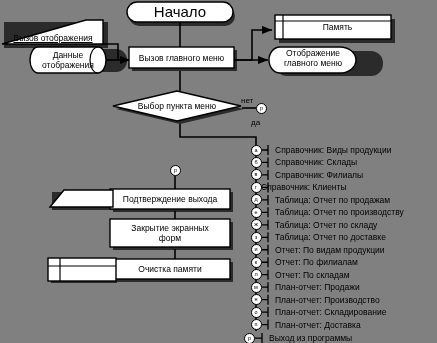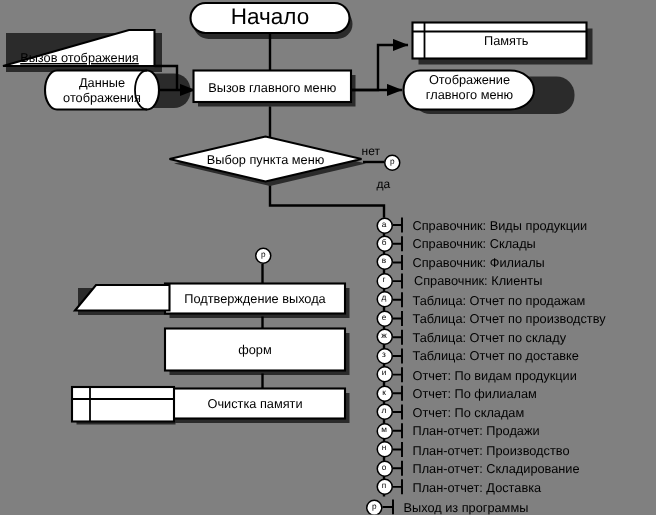--- a/index.html
+++ b/index.html
@@ -171,20 +171,21 @@
 
 <div class="node" style="left:122px;top:100px;width:110px;height:12px;background:transparent;border:none;">
   <span>Выбор пункта меню</span>
 </div>
 
 <div class="node" style="left:110px;top:189px;width:120px;height:20px;background:transparent;border:none;">
   <span>Подтверждение выхода</span>
 </div>
 
 <div class="node" style="left:110px;top:219px;width:120px;height:28px;background:transparent;border:none;flex-direction:column;">
+  <span>Закрытие экранных</span>
   <span>форм</span>
 </div>
 
 <div class="node" style="left:110px;top:259px;width:120px;height:20px;background:transparent;border:none;">
   <span>Очистка памяти</span>
 </div>
 
 <span class="lbl" style="left:241px;top:96px;">нет</span>
 <span class="lbl" style="left:235px;top:118px;margin-left:16px;">да</span>
 
@@ -192,21 +193,21 @@
 <div class="conn" style="left:170px;top:165px;">р</div>
 
 <div id="menu-list">
     <div class="conn" style="left: 250.5px; top: 144.5px;">а</div>
     <span class="item-text" style="left: 275px; top: 145px;">Справочник: Виды продукции</span>
     <div class="conn" style="left: 250.5px; top: 156.97px;">б</div>
     <span class="item-text" style="left: 275px; top: 157.47px;">Справочник: Склады</span>
     <div class="conn" style="left: 250.5px; top: 169.44px;">в</div>
     <span class="item-text" style="left: 275px; top: 169.94px;">Справочник: Филиалы</span>
     <div class="conn" style="left: 250.5px; top: 181.91px;">г</div>
-    <span class="item-text" style="left: 276px; top: 182.41px;">Справочник: Клиенты</span>
+    <span class="item-text" style="left: 261px; top: 182.41px;">Справочник: Клиенты</span>
     <div class="conn" style="left: 250.5px; top: 194.38px;">д</div>
     <span class="item-text" style="left: 275px; top: 194.88px;">Таблица: Отчет по продажам</span>
     <div class="conn" style="left: 250.5px; top: 206.85px;">е</div>
     <span class="item-text" style="left: 275px; top: 207.35px;">Таблица: Отчет по производству</span>
     <div class="conn" style="left: 250.5px; top: 219.32px;">ж</div>
     <span class="item-text" style="left: 275px; top: 219.82px;">Таблица: Отчет по складу</span>
     <div class="conn" style="left: 250.5px; top: 231.79px;">з</div>
     <span class="item-text" style="left: 275px; top: 232.29px;">Таблица: Отчет по доставке</span>
     <div class="conn" style="left: 250.5px; top: 244.26px;">и</div>
     <span class="item-text" style="left: 275px; top: 244.76px;">Отчет: По видам продукции</span>

